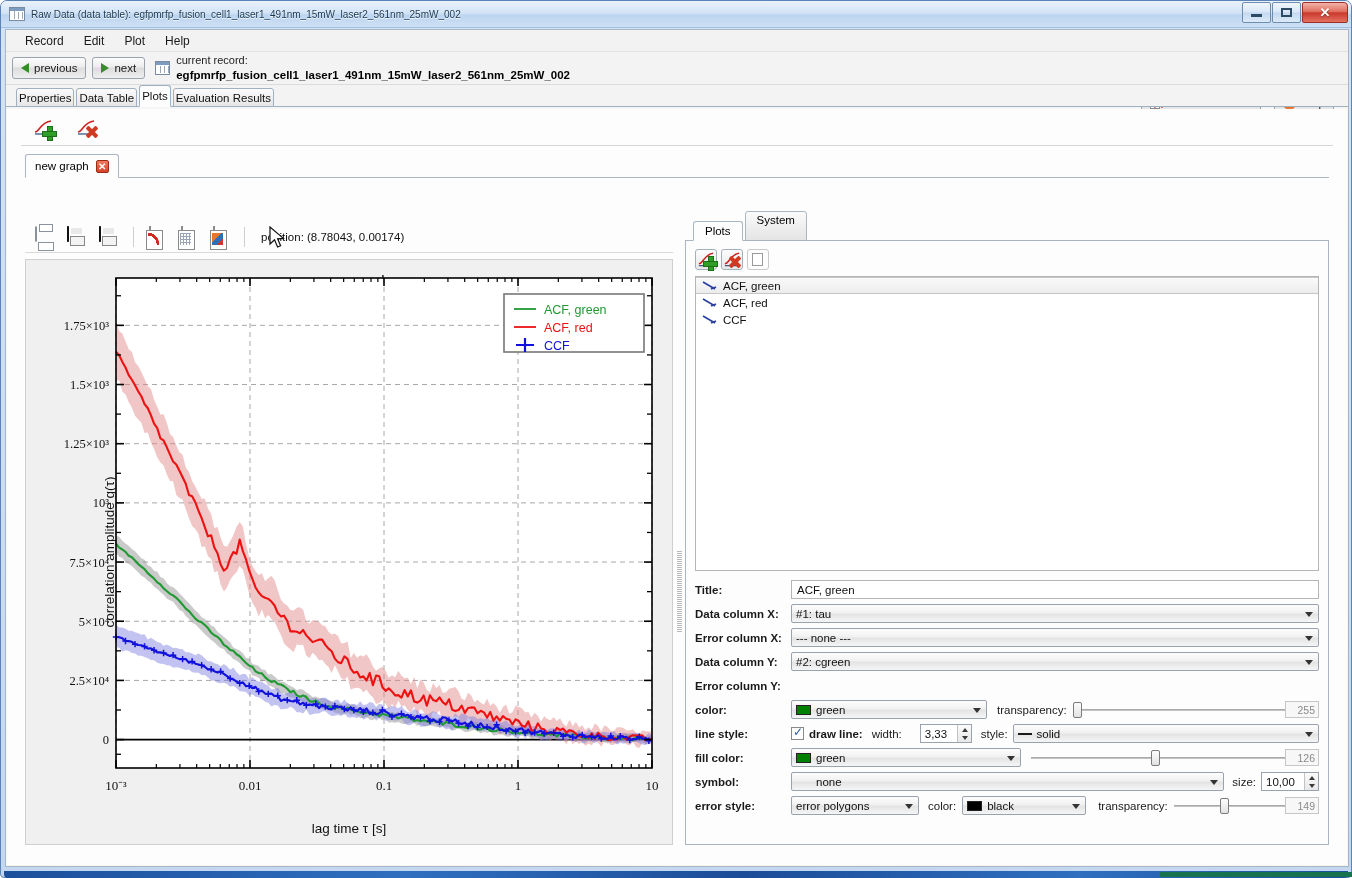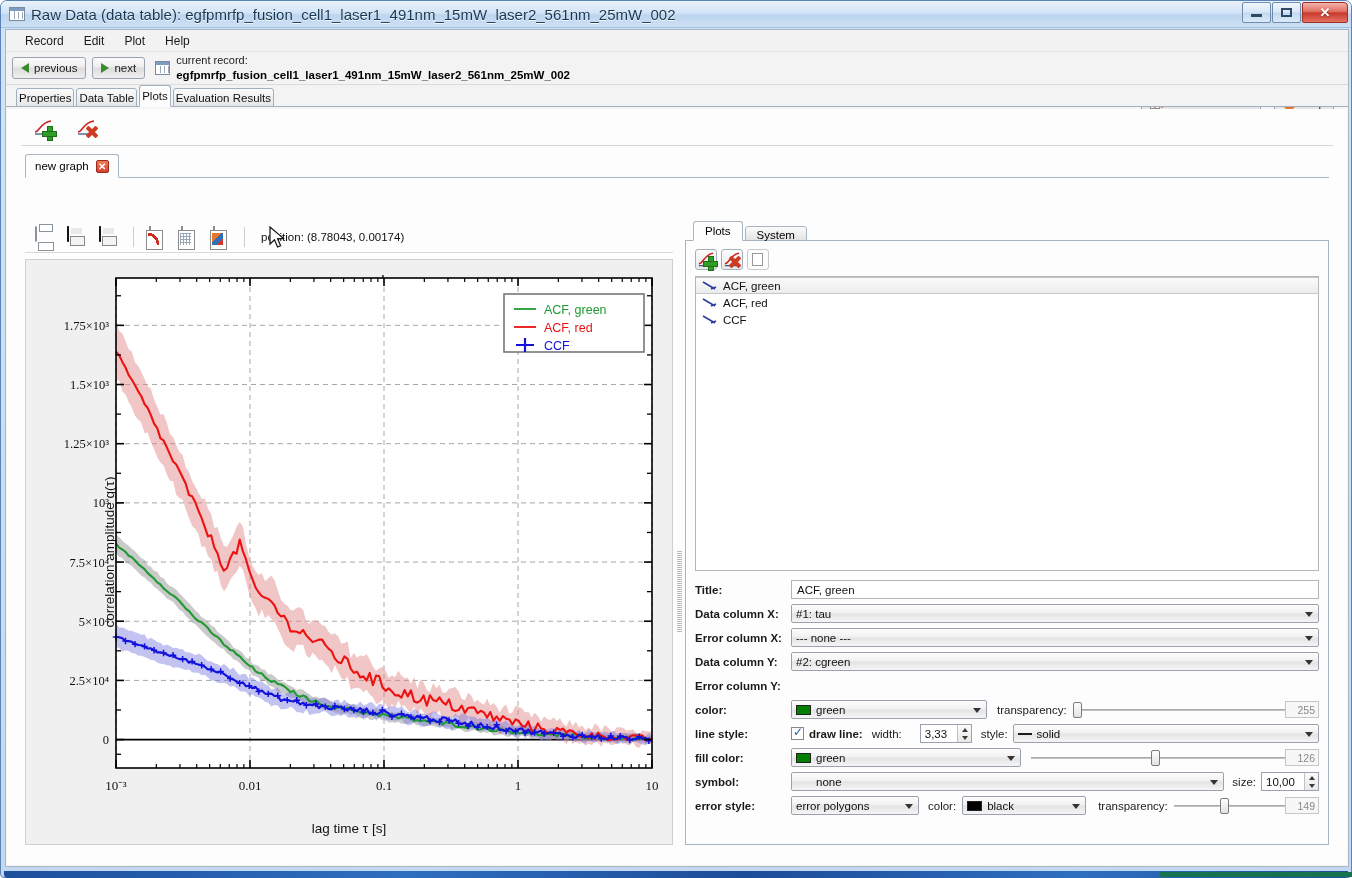--- a/index.html
+++ b/index.html
@@ -39,21 +39,21 @@
   #title-icon::before {
     content: ""; position: absolute; left: 0; top: 0; right: 0; height: 3px;
     background: #7e9cc0;
   }
   #title-icon::after {
     content: ""; position: absolute; left: 4px; top: 4px; width: 1px; bottom: 1px;
     background: #9aa8ba;
     box-shadow: 4px 0 0 #9aa8ba, 8px 0 0 #9aa8ba, 0 -1px 0 0 #9aa8ba;
   }
   #title-text {
-    font-size: 15px; color: #18374f;
+    font-size: 10px; color: #18374f;
     text-shadow: 0 1px 0 rgba(255,255,255,0.85);
     white-space: nowrap;
   }
   #win-buttons {
     position: absolute; right: 3px; top: 1px;
     display: flex; gap: 0px;
   }
   .winbtn {
     width: 29px; height: 21px;
     border: 1px solid #6d8cae;
@@ -270,21 +270,21 @@
   #xlabel {
     position: absolute; left: 0; right: 0; bottom: 8px; text-align: center;
     font-size: 13.5px; color: #111;
   }
   #plotsvg { position: absolute; left: 0; top: 0; }
 
   
   #rtabs { height: 20px; display: flex; align-items: flex-end; padding-left: 8px; position: relative; }
   #rtabs::after { content:""; position:absolute; left:0; right:0; bottom:0; border-bottom:1px solid #a9b6c2; }
   .rtab {
-    height: 15px; line-height: 17px; padding: 0 11px; font-size: 11.5px;
+    height: 30px; line-height: 17px; padding: 0 11px; font-size: 11.5px;
     border: 1px solid #a9b6c2; border-radius: 3px 3px 0 0;
     background: linear-gradient(to bottom,#fbfbfb,#e4e4e4);
     margin-right: 2px; z-index: 1; cursor: default;
   }
   .rtab.active { height: 20px; line-height: 19px; background:#fdfdfd; border-bottom-color:#fdfdfd; z-index:3; }
 
   #rpanel {
     flex: 1; border: 1px solid #a9b6c2; border-top: none;
     background: #fdfdfd; padding: 8px 9px 4px 9px;
     display: flex; flex-direction: column;

